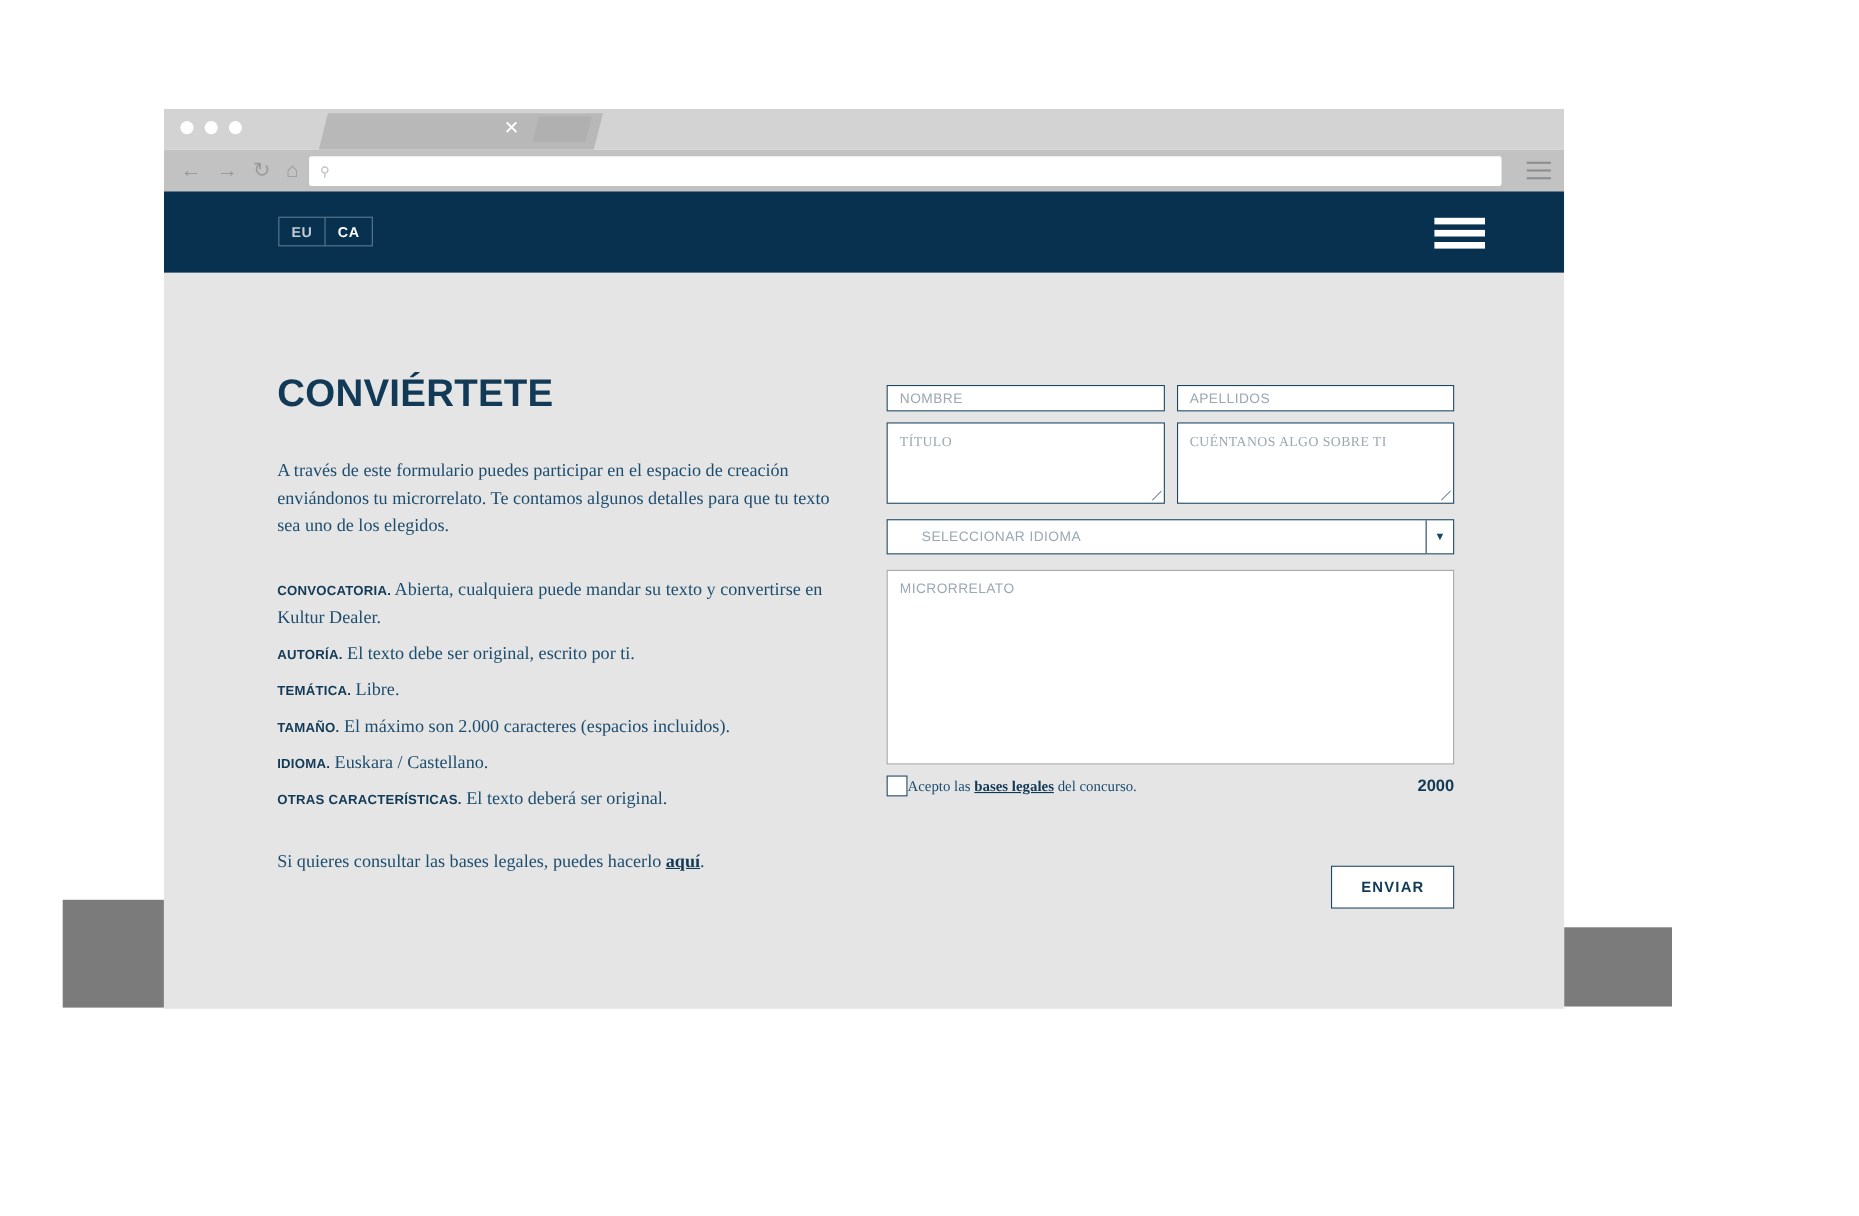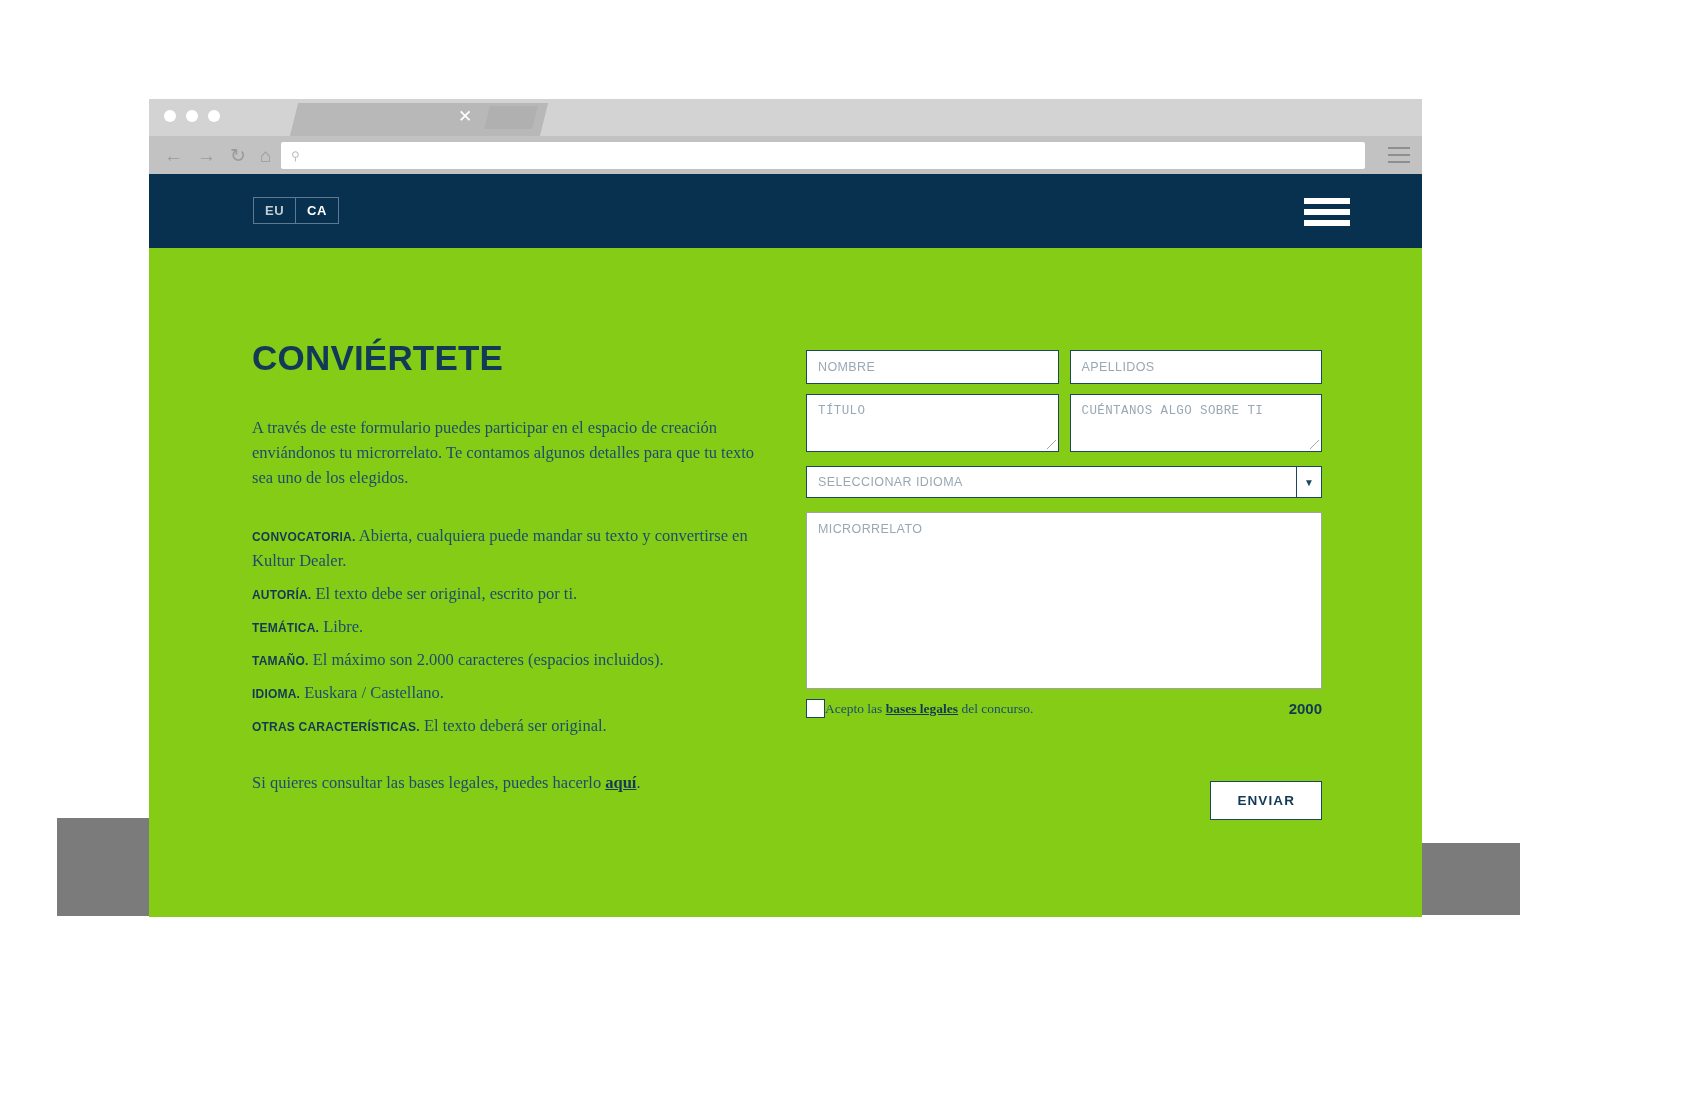--- a/index.html
+++ b/index.html
@@ -93,21 +93,21 @@
     width:46px; height:28px;
     display:flex; flex-direction:column; justify-content:space-between;
     cursor:pointer;
   }
   .burger-site i { display:block; height:6px; background:#ffffff; }
 
   
   .content {
     position:relative;
     padding:0;
-    background:#84cc16;
+    background:#e5e5e5;
     height:707px;
   }
 
   .col-left {
     position:absolute; left:103px; top:90px; width:525px;
   }
   .col-right {
     position:absolute; left:657px; top:102px; width:516px;
   }
 
@@ -149,51 +149,52 @@
   .legal-note a, .inline-link {
     color:#123a56; font-weight:bold; text-decoration:underline;
   }
 
   
   .row2 { display:flex; gap:11px; margin-bottom:10px; }
   .fld {
     flex:1 1 0;
     border:1px solid #1b4763;
     background:#ffffff;
-    height:34px;
+    height:24px;
     padding:0 11px;
     color:#9aa8b4;
     font-family:"Liberation Sans", sans-serif;
     font-size:12.5px;
     letter-spacing:.4px;
     display:flex; align-items:center;
   }
   .ta {
     flex:1 1 0;
     border:1px solid #1b4763;
     background:#ffffff;
-    height:58px;
+    height:74px;
     padding:9px 11px;
     color:#9aa8b4;
-    font-family:Liberation Mono, monospace;
+    font-family:Liberation Serif, serif;
     font-size:12.5px;
     letter-spacing:.4px;
     position:relative;
   }
   .resize-grip {
     position:absolute; right:2px; bottom:2px;
     width:9px; height:9px;
     background:
       linear-gradient(135deg, transparent 0 45%, #9aa8b4 45% 55%, transparent 55% 100%);
   }
   .select-wrap {
     display:flex; align-items:stretch;
     border:1px solid #1b4763; height:32px;
     margin-bottom:14px; margin-top:14px;
     background:#ffffff;
+    padding-left:20px;
   }
   .select-val {
     flex:1; display:flex; align-items:center; padding:0 11px;
     color:#9aa8b4; font-size:12.5px; letter-spacing:.4px;
   }
   .select-arrow {
     width:25px; border-left:1px solid #1b4763;
     display:flex; align-items:center; justify-content:center;
     color:#1b4763; font-size:10px;
   }

